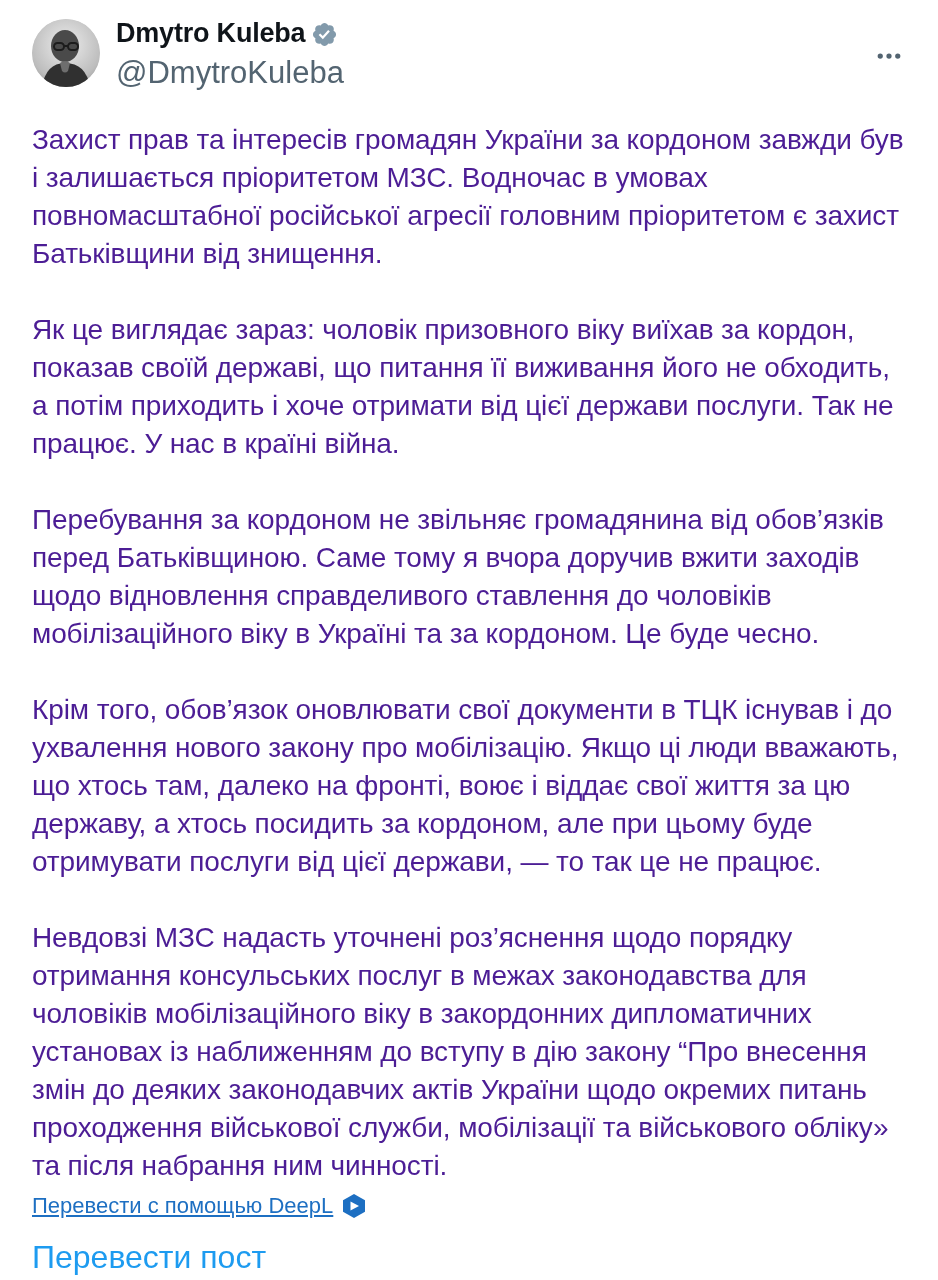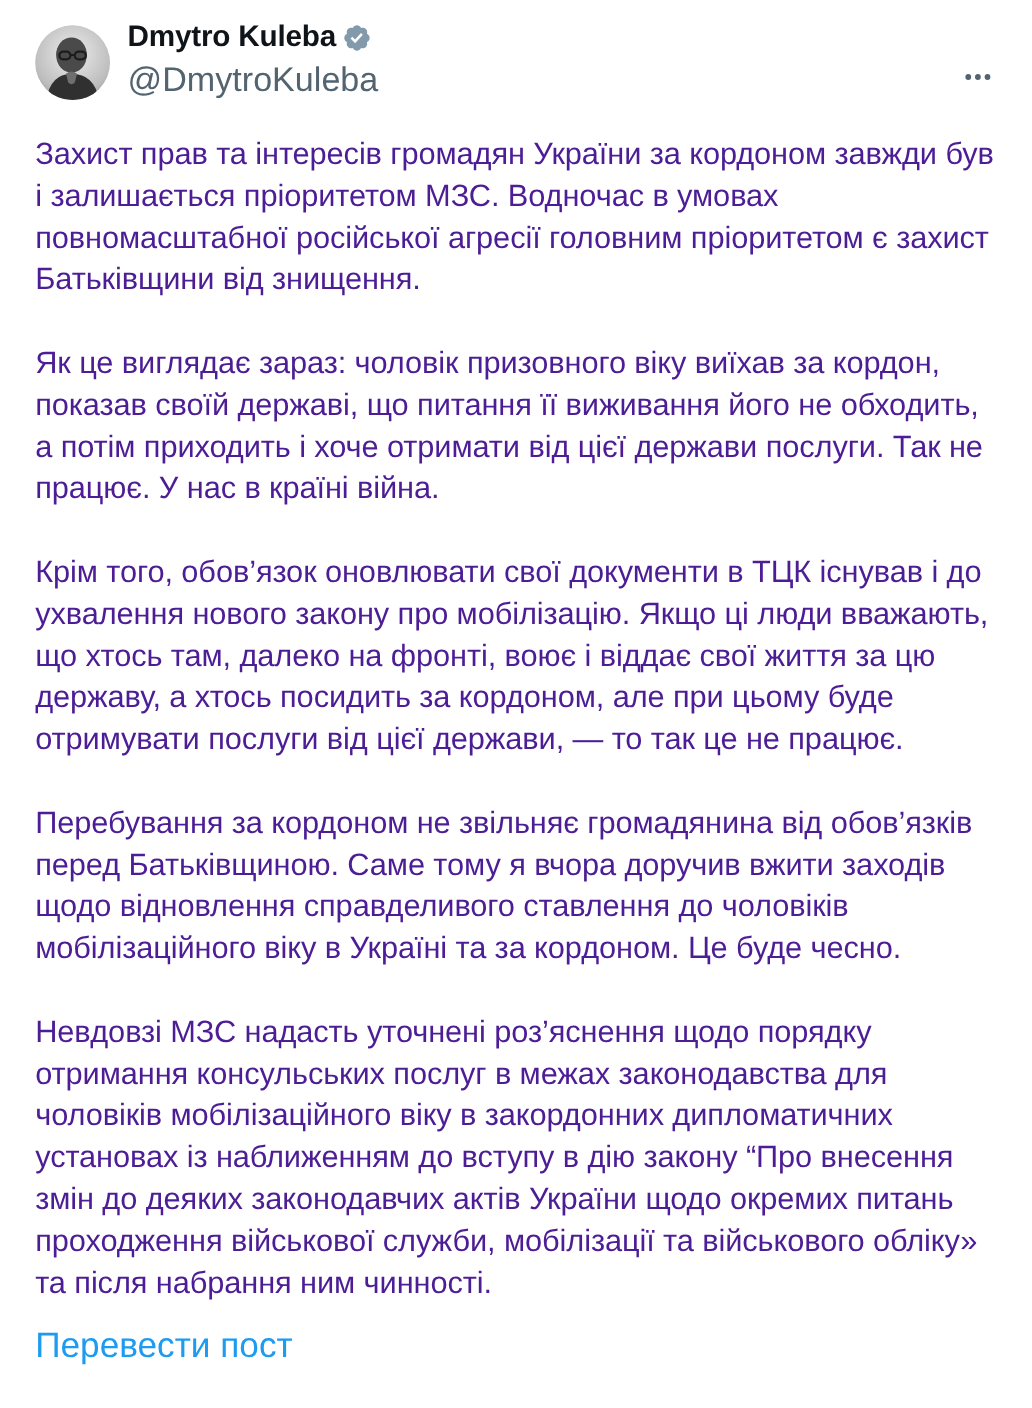--- a/index.html
+++ b/index.html
@@ -7,21 +7,21 @@
   body {
     width: 938px;
     min-height: 1280px;
     font-family: "Liberation Sans", "DejaVu Sans", sans-serif;
     color: #0f1419;
     position: relative;
   }
   .page { padding: 14px 32px 20px 32px; }
 
   
-  .header { display: flex; align-items: flex-end; }
+  .header { display: flex; align-items: center; }
   .avatar {
     width: 68px; height: 68px; border-radius: 50%;
     overflow: hidden; flex: 0 0 68px; cursor: pointer;
     background: #cfcfcf;
   }
   .id-block { margin-left: 16px; flex: 1 1 auto; padding-top: 4px; }
   .name-row { display: flex; align-items: center; gap: 6px; }
   .display-name {
     font-size: 27px; font-weight: 700; color: #0f1419;
     letter-spacing: -0.2px; cursor: pointer;
@@ -95,23 +95,32 @@
         <circle cx="5" cy="12" r="2.1" fill="#536471"></circle>
         <circle cx="12" cy="12" r="2.1" fill="#536471"></circle>
         <circle cx="19" cy="12" r="2.1" fill="#536471"></circle>
       </svg>
     </div>
   </div>
 
   <div class="tweet-body">
     <p>Захист прав та інтересів громадян України за кордоном завжди був і залишається пріоритетом МЗС. Водночас в умовах повномасштабної російської агресії головним пріоритетом є захист Батьківщини від знищення.</p>
     <p>Як це виглядає зараз: чоловік призовного віку виїхав за кордон, показав своїй державі, що питання її виживання його не обходить, а потім приходить і хоче отримати від цієї держави послуги. Так не працює. У нас в країні війна.</p>
+    <p>Перебування за кордоном не звільняє громадянина від обов’язків перед Батьківщиною. Саме тому я вчора доручив вжити заходів щодо відновлення справделивого ставлення до чоловіків мобілізаційного віку в Україні та за кордоном. Це буде чесно.</p>
     <p>Крім того, обов’язок оновлювати свої документи в ТЦК існував і до ухвалення нового закону про мобілізацію. Якщо ці люди вважають, що хтось там, далеко на фронті, воює і віддає свої життя за цю державу, а хтось посидить за кордоном, але при цьому буде отримувати послуги від цієї держави, — то так це не працює.</p>
-    <p>Перебування за кордоном не звільняє громадянина від обов’язків перед Батьківщиною. Саме тому я вчора доручив вжити заходів щодо відновлення справделивого ставлення до чоловіків мобілізаційного віку в Україні та за кордоном. Це буде чесно.</p>
     <p>Невдовзі МЗС надасть уточнені роз’яснення щодо порядку отримання консульських послуг в межах законодавства для чоловіків мобілізаційного віку в закордонних дипломатичних установах із наближенням до вступу в дію закону “Про внесення змін до деяких законодавчих актів України щодо окремих питань проходження військової служби, мобілізації та військового обліку» та після набрання ним чинності.</p>
   </div>
 
+  <div class="deepl-row">
+    <span class="deepl-link">Перевести с помощью DeepL</span>
+    <span class="deepl-icon">
+      <svg viewBox="0 0 26 26" width="26" height="26">
+        <path d="M13 1 L24 7.2 L24 18.8 L13 25 L2 18.8 L2 7.2 Z" fill="#1d6fc2"></path>
+        <path d="M9.5 8.5 L18 13 L9.5 17.5 Z" fill="#ffffff"></path>
+      </svg>
+    </span>
+  </div>
 
   <div>
     <span class="translate-post">Перевести пост</span>
   </div>
 
 </div>
 
 </body></html>

